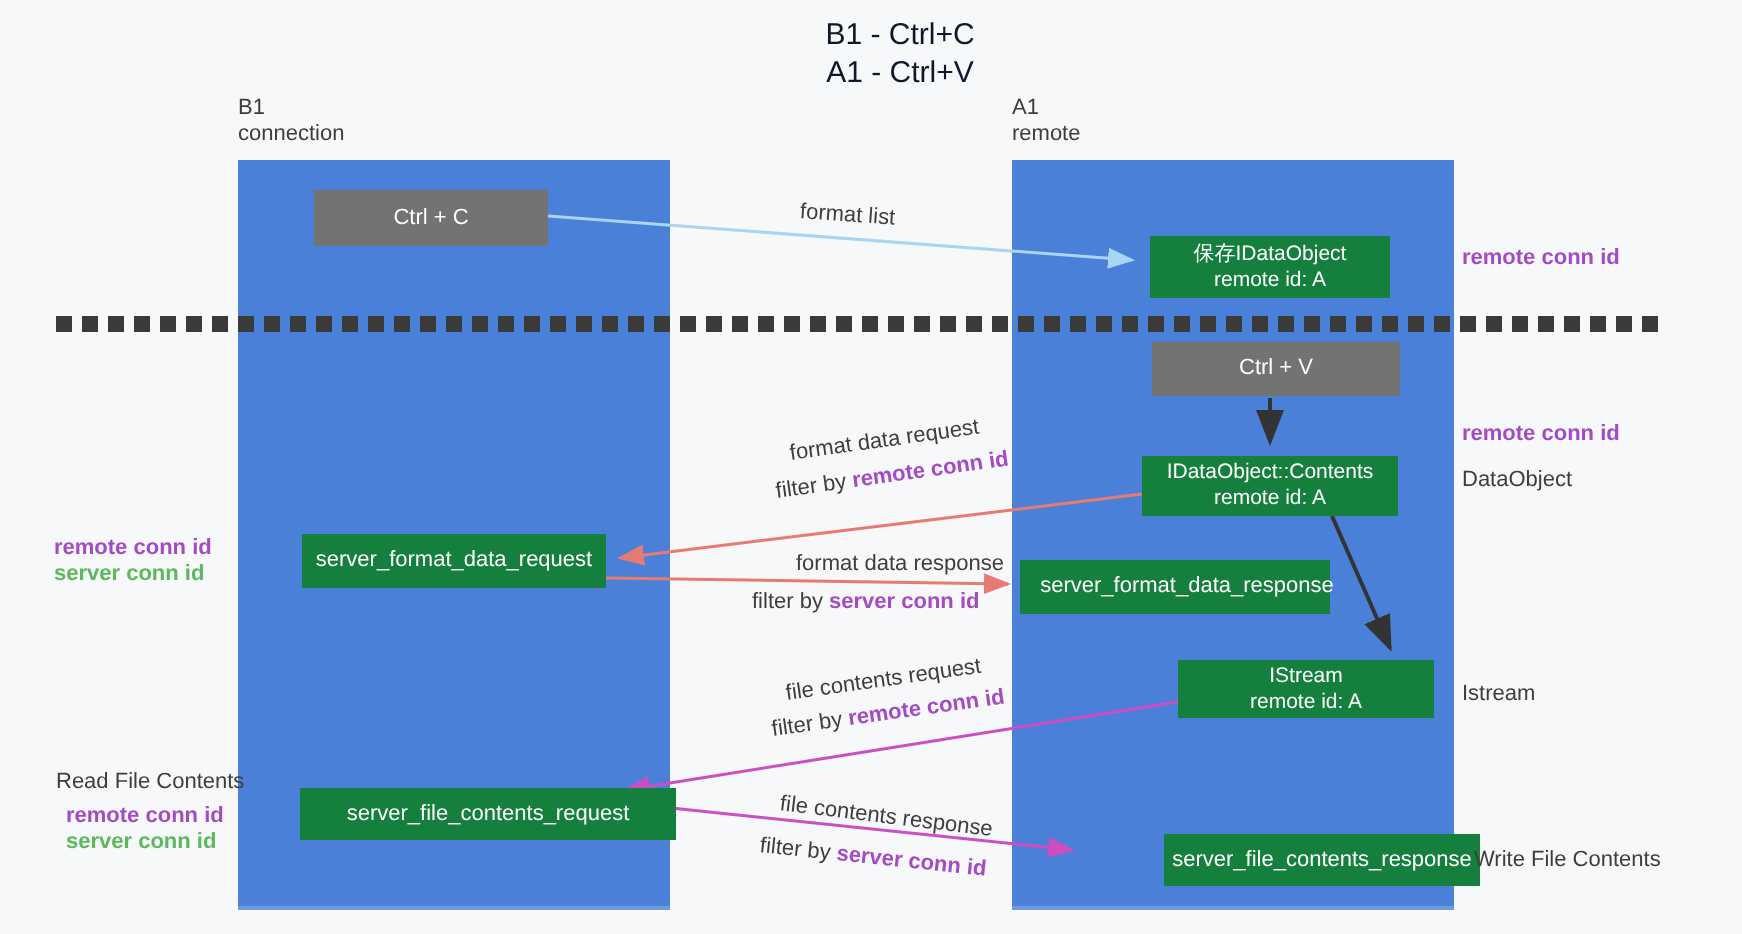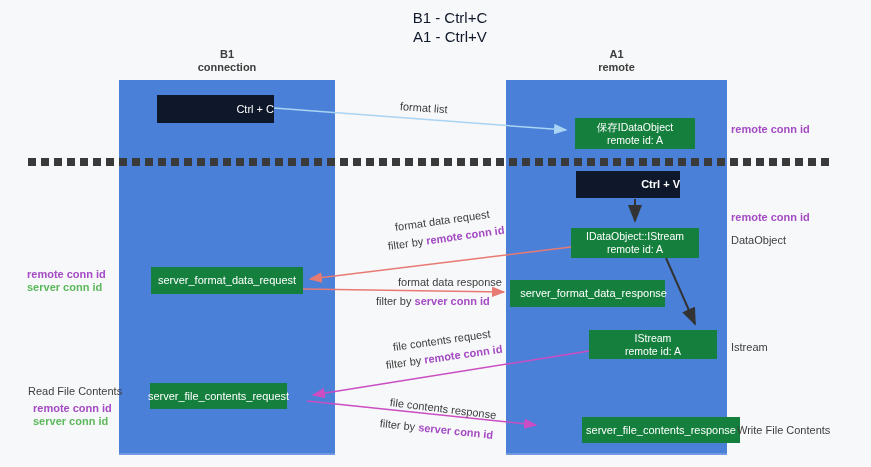--- a/index.html
+++ b/index.html
@@ -4,26 +4,26 @@
 <style>
   html,body{margin:0;padding:0;}
   body{font-family:"Liberation Sans", sans-serif; background:#f7f8f9;}
   .canvas{position:relative;width:871px;height:467px;background:#f7f8f9;overflow:hidden;}
   .abs{position:absolute;}
   .lane{position:absolute;top:80px;height:373px;background:#4a80d8;border-bottom:2px solid #6f9ae0;}
   .lane-left{left:119px;width:216px;}
   .lane-right{left:506px;width:221px;}
   .title{position:absolute;left:330px;top:8px;width:240px;text-align:center;
          font-size:15px;line-height:19px;color:#0f172a;}
-  .lane-header{position:absolute;top:48px;text-align:center;font-size:11px;line-height:13px;color:#3d3d3d;font-weight:bold;}
+  .lane-header{position:absolute;top:48px;text-align:left;font-size:11px;line-height:13px;color:#3d3d3d;}
   .hdr-left{left:119px;width:216px;}
   .hdr-right{left:506px;width:221px;}
   .box{position:absolute;display:flex;flex-direction:column;align-items:center;justify-content:center;
        color:#ffffff;font-size:11px;line-height:13px;text-align:center;box-sizing:border-box;}
-  .green{background:#0f172a;align-items:flex-end;}
+  .green{background:#737373;}
   .orange{background:#15803d;}
   .dashed-line{position:absolute;left:28px;top:158px;width:806px;height:8px;
        background:repeating-linear-gradient(90deg,#3a3a3a 0 8px,transparent 8px 13px);}
   .side-label{position:absolute;font-size:11px;color:#3d3d3d;white-space:nowrap;}
   .purple{color:#a44bc4;font-weight:bold;}
   .greentx{color:#5cb85c;font-weight:bold;}
   .arrow-label{position:absolute;font-size:11px;color:#3d3d3d;white-space:nowrap;transform-origin:left center;}
   svg.overlay{position:absolute;left:0;top:0;pointer-events:none;}
 </style>
 </head>
@@ -73,33 +73,33 @@
     <line x1="589" y1="351" x2="313" y2="395" stroke="#cb4ec2" stroke-width="1.5" marker-end="url(#m-mag)"></line>
     <line x1="307" y1="401" x2="536" y2="425" stroke="#cb4ec2" stroke-width="1.5" marker-end="url(#m-mag)"></line>
   </svg>
 
   <div class="box green abs" style="left:157px;top:95px;width:117px;height:28px;">
     <span>Ctrl + C</span>
   </div>
   <div class="box orange abs" style="left:151px;top:267px;width:152px;height:27px;">
     <span>server_format_data_request</span>
   </div>
-  <div class="box orange abs" style="left:150px;top:383px;width:137px;height:26px;">
+  <div class="box orange abs" style="left:150px;top:394px;width:188px;height:26px;">
     <span>server_file_contents_request</span>
   </div>
 
   <div class="box orange abs" style="left:575px;top:118px;width:120px;height:31px;font-size:10.5px;">
     <span>保存IDataObject</span>
     <span>remote id: A</span>
   </div>
-  <div class="box green abs" style="left:576px;top:171px;width:104px;height:27px;font-weight:bold;">
+  <div class="box green abs" style="left:576px;top:171px;width:124px;height:27px;">
     <span>Ctrl + V</span>
   </div>
   <div class="box orange abs" style="left:571px;top:228px;width:128px;height:30px;font-size:10.5px;">
-    <span>IDataObject::IStream</span>
+    <span>IDataObject::Contents</span>
     <span>remote id: A</span>
   </div>
   <div class="box orange abs" style="left:510px;top:280px;width:155px;height:27px;padding-left:12px;">
     <span>server_format_data_response</span>
   </div>
   <div class="box orange abs" style="left:589px;top:330px;width:128px;height:29px;font-size:10.5px;">
     <span>IStream</span>
     <span>remote id: A</span>
   </div>
   <div class="box orange abs" style="left:543px;top:417px;width:158px;height:26px;margin-left:39px;">

